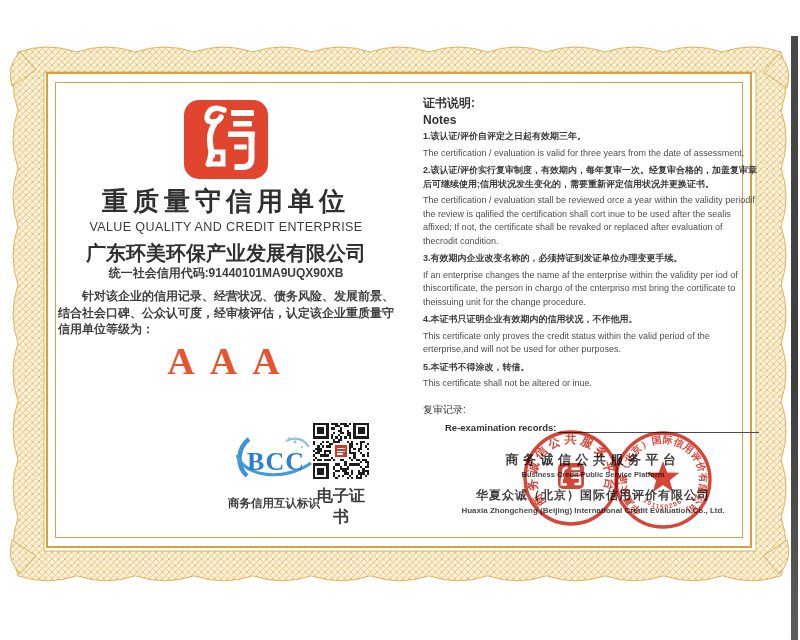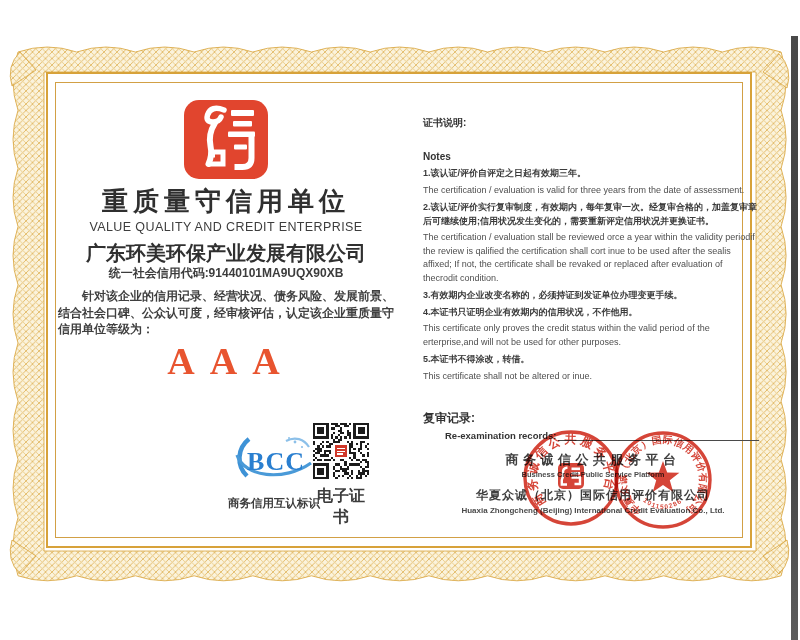--- a/index.html
+++ b/index.html
@@ -31,24 +31,24 @@
   .query1{font-size:12px;line-height:15px;font-weight:bold;color:#383838;margin-top:8px;}
   .query2{font-size:11.5px;line-height:15px;font-weight:600;color:#3c3c3c;padding-left:37px;margin-top:3px;}
 
   .bcc-block{position:absolute;left:224px;top:434px;width:100px;text-align:center;}
   .bcc-label{margin-top:12px;font-size:11.5px;font-weight:bold;color:#3c3c3c;}
   .qr-block{position:absolute;left:311px;top:423px;width:60px;text-align:center;}
   .qr-label{margin-top:7px;font-size:16px;font-weight:bold;color:#3c3c3c;}
 
   
   .right-col{position:absolute;left:423px;top:96px;width:336px;}
-  .notes-h{font-size:10px;line-height:14px;font-weight:bold;color:#333;margin-bottom:3px;margin-top:20px;}
+  .notes-h{font-size:12px;line-height:14px;font-weight:bold;color:#333;margin-bottom:3px;}
   .note-cn{font-size:9px;line-height:13.5px;font-weight:bold;color:#3b3b3b;margin-bottom:3px;}
   .note-en{font-size:9px;line-height:13.5px;font-weight:400;color:#4f4f4f;margin-bottom:4px;}
-  .reexam-cn{margin-top:28px;font-size:12px;line-height:14px;font-weight:bold;color:#333;}
+  .reexam-cn{margin-top:12px;font-size:10px;line-height:14px;font-weight:normal;color:#333;}
   .reexam-row{display:flex;align-items:flex-end;margin-top:4px;}
   .reexam-en{font-size:9.5px;font-weight:bold;color:#333;white-space:nowrap;padding-left:22px;}
   .reexam-rule{flex:1;border-bottom:1px solid #4a4a4a;margin-left:2px;height:11px;}
 
   
   .issuer{position:absolute;left:428px;top:452px;width:330px;text-align:center;}
   .issuer-cn1{font-size:13px;font-weight:bold;color:#3f3f3f;letter-spacing:4.5px;line-height:16px;}
   .issuer-en1{font-size:7.5px;font-weight:bold;color:#4a4a4a;line-height:11px;margin-top:1px;}
   .issuer-cn2{font-size:12px;font-weight:bold;color:#3f3f3f;letter-spacing:1px;line-height:15px;margin-top:8px;}
   .issuer-en2{font-size:8px;font-weight:600;color:#4a4a4a;line-height:11px;margin-top:2px;}
@@ -309,20 +309,21 @@
   </div>
 
   <div class="right-col">
     <div class="notes-h">证书说明:</div>
     <div class="notes-h">Notes</div>
     <div class="note-cn">1.该认证/评价自评定之日起有效期三年。</div>
     <div class="note-en">The certification / evaluation is valid for three years from the date of assessment.</div>
     <div class="note-cn">2.该认证/评价实行复审制度，有效期内，每年复审一次。经复审合格的，加盖复审章后可继续使用;信用状况发生变化的，需要重新评定信用状况并更换证书。</div>
     <div class="note-en">The certification / evaluation stall be reviewed orce a year within the validity periodif the review is qalified the certification shall cort inue to be used after the sealis affixed; If not, the certificate shall be revaked or replaced after evaluation of thecrodit condition.</div>
     <div class="note-cn">3.有效期内企业改变名称的，必须持证到发证单位办理变更手续。</div>
+    <div class="note-en">If an enterprise changes the name af the enterprise within the validity per iod of thiscortificate, the person in chargo of the cnterpriso mst bring the cortificate to theissuing unit for the change procedure.</div>
     <div class="note-cn">4.本证书只证明企业有效期内的信用状况，不作他用。</div>
     <div class="note-en">This certificate only proves the credit status within the valid period of the erterprise,and will not be used for other purposes.</div>
     <div class="note-cn">5.本证书不得涂改，转借。</div>
     <div class="note-en">This certificate shall not be altered or inue.</div>
     <div class="reexam-cn">复审记录:</div>
     <div class="reexam-row">
       <span class="reexam-en">Re-examination records:</span>
       <span class="reexam-rule"></span>
     </div>
   </div>

